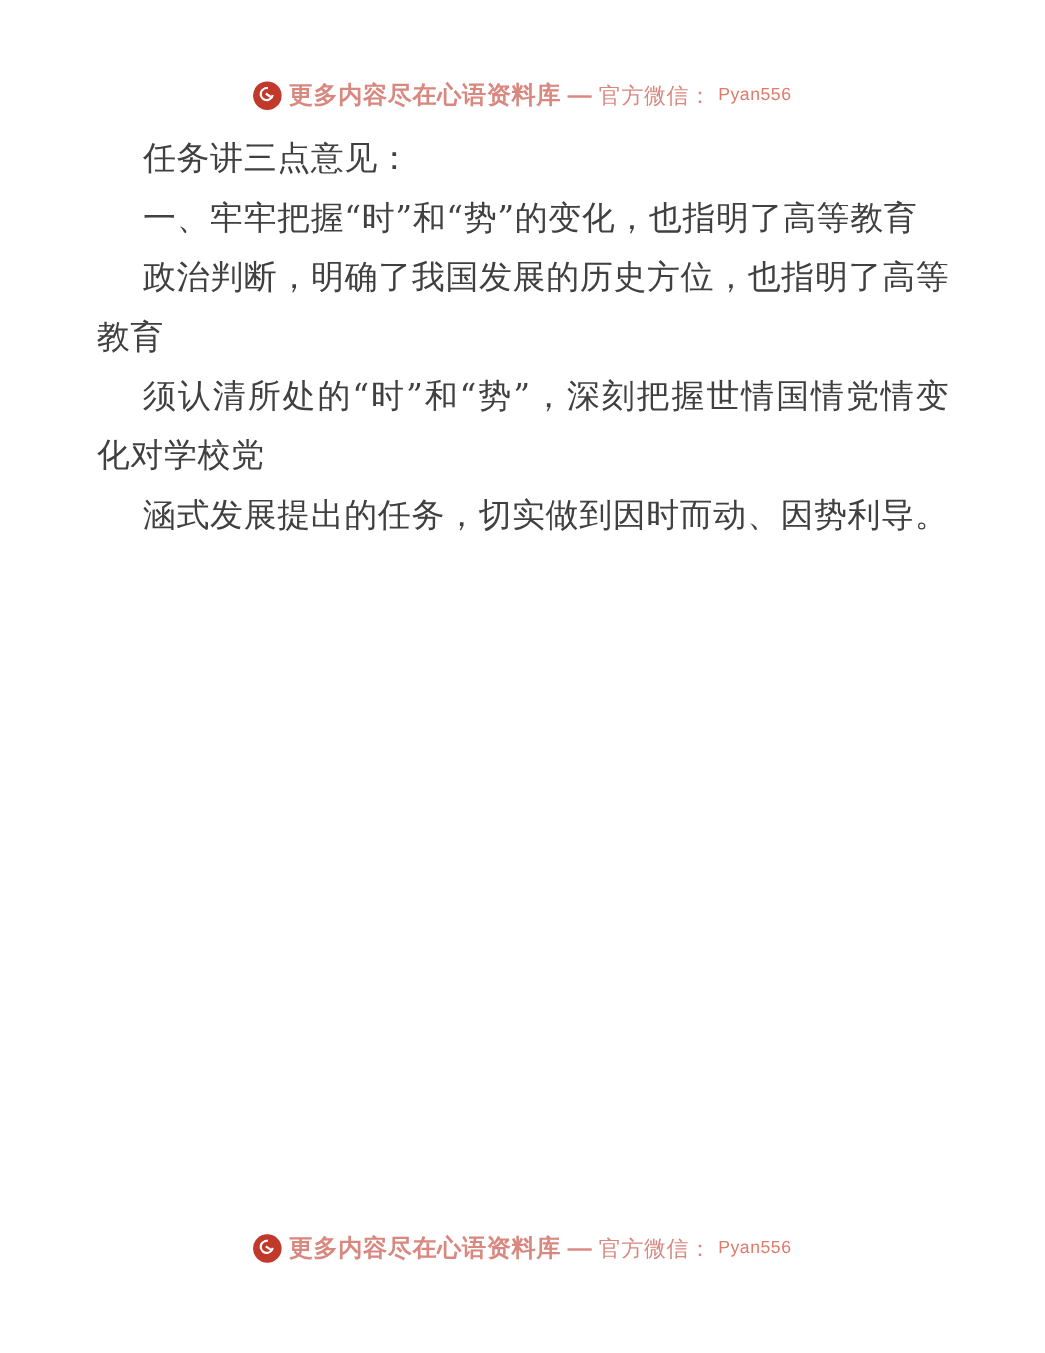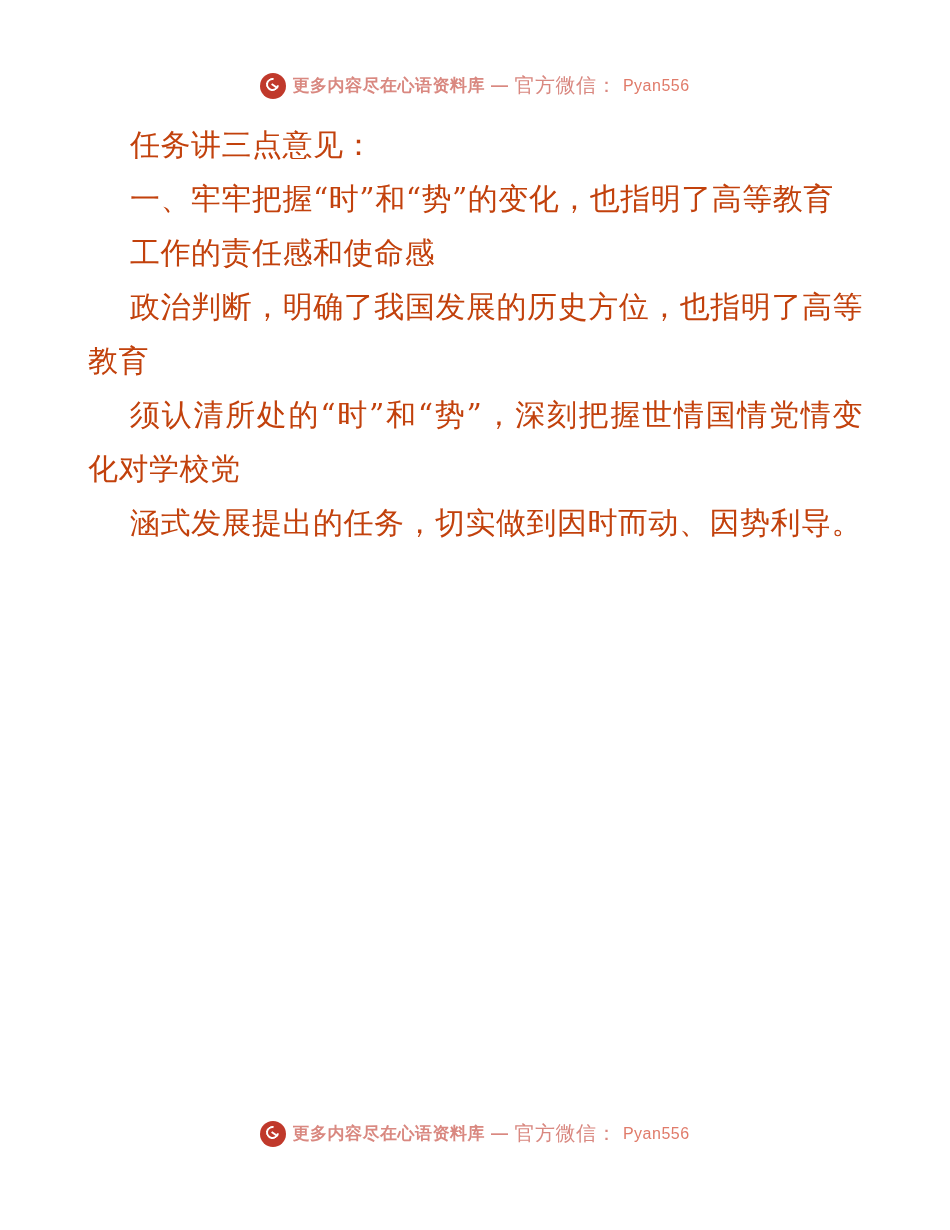--- a/index.html
+++ b/index.html
@@ -61,21 +61,21 @@
     position: absolute;
     left: 11px;
     top: 12px;
     width: 7px;
     height: 2px;
     background: #ffffff;
     transform: rotate(35deg);
   }
   .wm-text {
     font-family: "Liberation Sans", "DejaVu Sans", sans-serif;
-    font-size: 17px;
+    font-size: 22px;
     font-weight: bold;
     color: #d98880;
     letter-spacing: 0.5px;
   }
   .wm-sub {
     font-family: "Liberation Sans", "DejaVu Sans", sans-serif;
     font-size: 20px;
     color: #d98880;
     letter-spacing: 0.5px;
   }
@@ -89,21 +89,21 @@
   
   .doc-body {
     position: absolute;
     left: 88px;
     top: 118px;
     width: 775px;
   }
   .para {
     font-size: 30px;
     line-height: 54px;
-    color: #c2410c;
+    color: #404040;
     margin: 0;
     text-align: justify;
     letter-spacing: 0.5px;
     font-family: "DejaVu Serif", "Liberation Serif", serif;
   }
   .indent {
     text-indent: 42px;
   }
 </style>
 </head>
@@ -115,21 +115,20 @@
     <span class="wm-logo"></span>
     <span class="wm-text">更多内容尽在心语资料库</span>
     <span class="wm-text">—</span>
     <span class="wm-sub">官方微信：</span>
     <span class="wm-id">Pyan556</span>
   </div>
 
   <div class="doc-body">
     <p class="para indent">任务讲三点意见：</p>
     <p class="para indent">一、牢牢把握“时”和“势”的变化，也指明了高等教育</p>
-    <p class="para indent">工作的责任感和使命感</p>
     <p class="para indent">政治判断，明确了我国发展的历史方位，也指明了高等教育</p>
     <p class="para indent">须认清所处的“时”和“势”，深刻把握世情国情党情变化对学校党</p>
     <p class="para indent">涵式发展提出的任务，切实做到因时而动、因势利导。</p>
   </div>
 
   <div class="watermark watermark-bottom">
     <span class="wm-logo"></span>
     <span class="wm-text">更多内容尽在心语资料库</span>
     <span class="wm-text">—</span>
     <span class="wm-sub">官方微信：</span>

